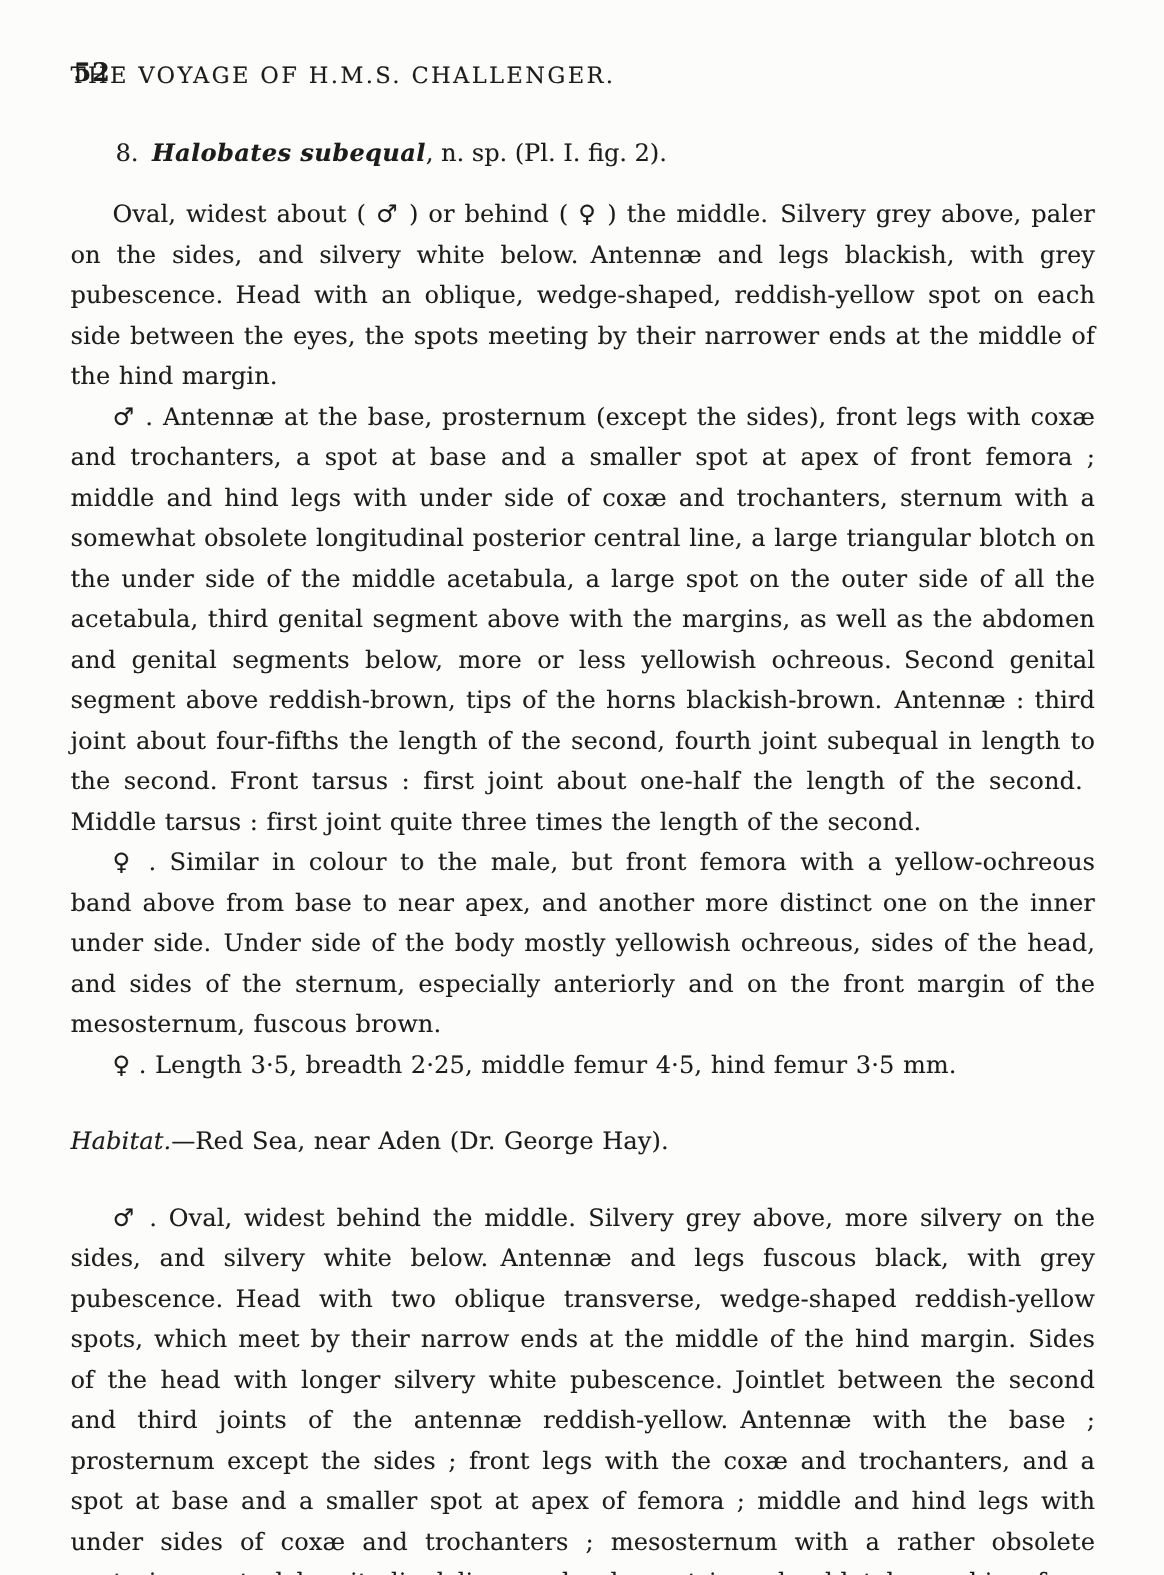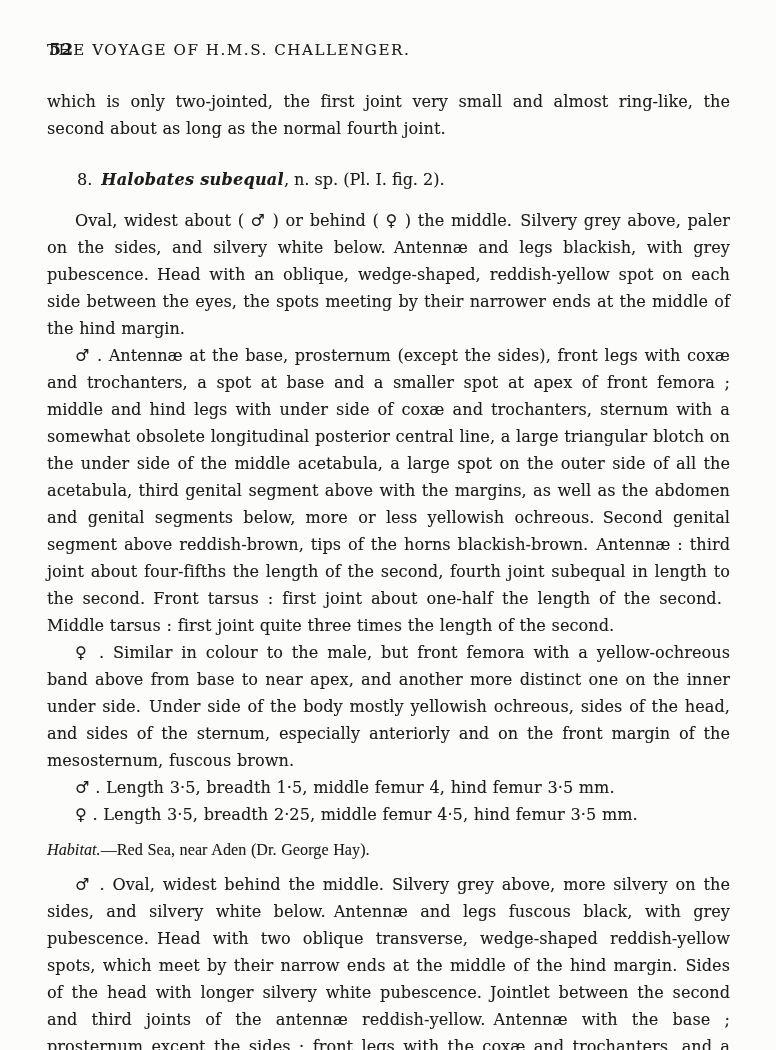--- a/index.html
+++ b/index.html
@@ -63,50 +63,47 @@
   }
   .sp-num {
     padding-right: 9px;
   }
   .species-name {
     font-weight: bold;
     font-style: italic;
     letter-spacing: 0.3px;
   }
   .habitat {
-    margin: 8px 0;
-    font-family: Liberation Serif, serif;
+    margin: 24px 0;
   }
   .habitat-label {
     font-style: italic;
   }
 </style>
 </head>
 <body>
 
 <div class="page">
 
   <div class="running-head">
     <span class="page-num">52</span>
     <span class="head-title">THE VOYAGE OF H.M.S. CHALLENGER.</span>
   </div>
 
   <main>
 
-    <p class="body-par no-indent">which is only two-jointed, the first joint very small and almost ring-like, the second about as long as the normal fourth joint.</p>
 
     <p class="species-heading"><span class="sp-num">8.</span><span class="species-name">Halobates subequal</span><span class="sp-annotation">, n. sp. (Pl. I. fig. 2).</span></p>
 
     <p class="body-par">Oval, widest about ( ♂ ) or behind ( ♀ ) the middle. Silvery grey above, paler on the sides, and silvery white below. Antennæ and legs blackish, with grey pubescence. Head with an oblique, wedge-shaped, reddish-yellow spot on each side between the eyes, the spots meeting by their narrower ends at the middle of the hind margin.</p>
 
     <p class="body-par">♂ . Antennæ at the base, prosternum (except the sides), front legs with coxæ and trochanters, a spot at base and a smaller spot at apex of front femora ; middle and hind legs with under side of coxæ and trochanters, sternum with a somewhat obsolete longitudinal posterior central line, a large triangular blotch on the under side of the middle acetabula, a large spot on the outer side of all the acetabula, third genital segment above with the margins, as well as the abdomen and genital segments below, more or less yellowish ochreous. Second genital segment above reddish-brown, tips of the horns blackish-brown. Antennæ : third joint about four-fifths the length of the second, fourth joint subequal in length to the second. Front tarsus : first joint about one-half the length of the second. Middle tarsus : first joint quite three times the length of the second.</p>
 
     <p class="body-par">♀ . Similar in colour to the male, but front femora with a yellow-ochreous band above from base to near apex, and another more distinct one on the inner under side. Under side of the body mostly yellowish ochreous, sides of the head, and sides of the sternum, especially anteriorly and on the front margin of the mesosternum, fuscous brown.</p>
 
-    <p class="body-par">♂ . Length 3·5, breadth 1·5, middle femur 4, hind femur 3·5 mm.</p>
 
     <p class="body-par">♀ . Length 3·5, breadth 2·25, middle femur 4·5, hind femur 3·5 mm.</p>
 
     <p class="body-par habitat no-indent"><span class="habitat-label">Habitat.</span><span>—Red Sea, near Aden (Dr. George Hay).</span></p>
 
     <p class="body-par">♂ . Oval, widest behind the middle. Silvery grey above, more silvery on the sides, and silvery white below. Antennæ and legs fuscous black, with grey pubescence. Head with two oblique transverse, wedge-shaped reddish-yellow spots, which meet by their narrow ends at the middle of the hind margin. Sides of the head with longer silvery white pubescence. Jointlet between the second and third joints of the antennæ reddish-yellow. Antennæ with the base ; prosternum except the sides ; front legs with the coxæ and trochanters, and a spot at base and a smaller spot at apex of femora ; middle and hind legs with under sides of coxæ and trochanters ; mesosternum with a rather obsolete posterior central longitudinal line, and a large triangular blotch reaching from the apex of the middle acetabula nearly half-way to the front margin of the mesosternum ; all the</p>
 
   </main>
 </div>
 

